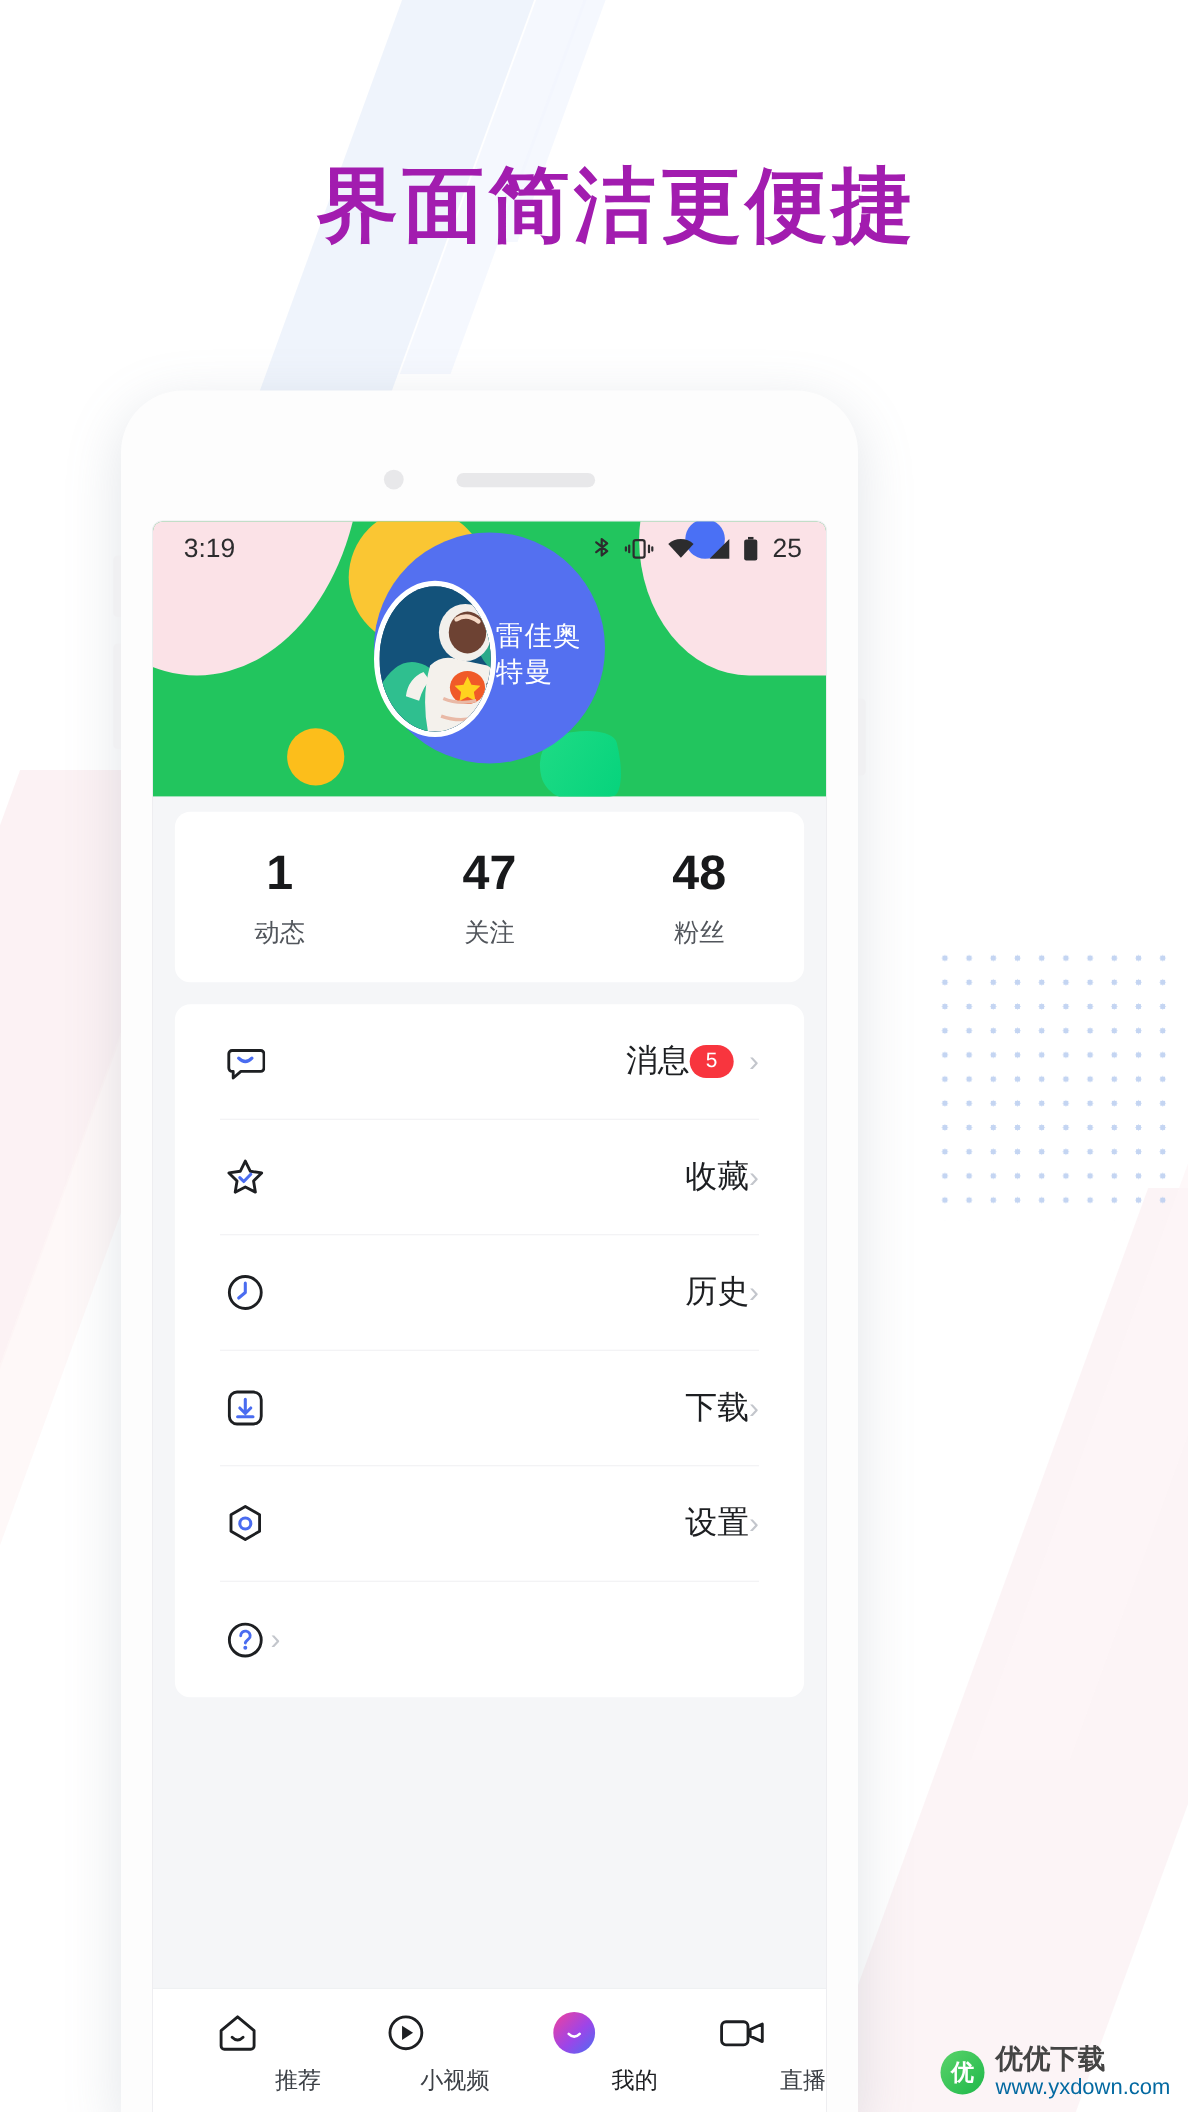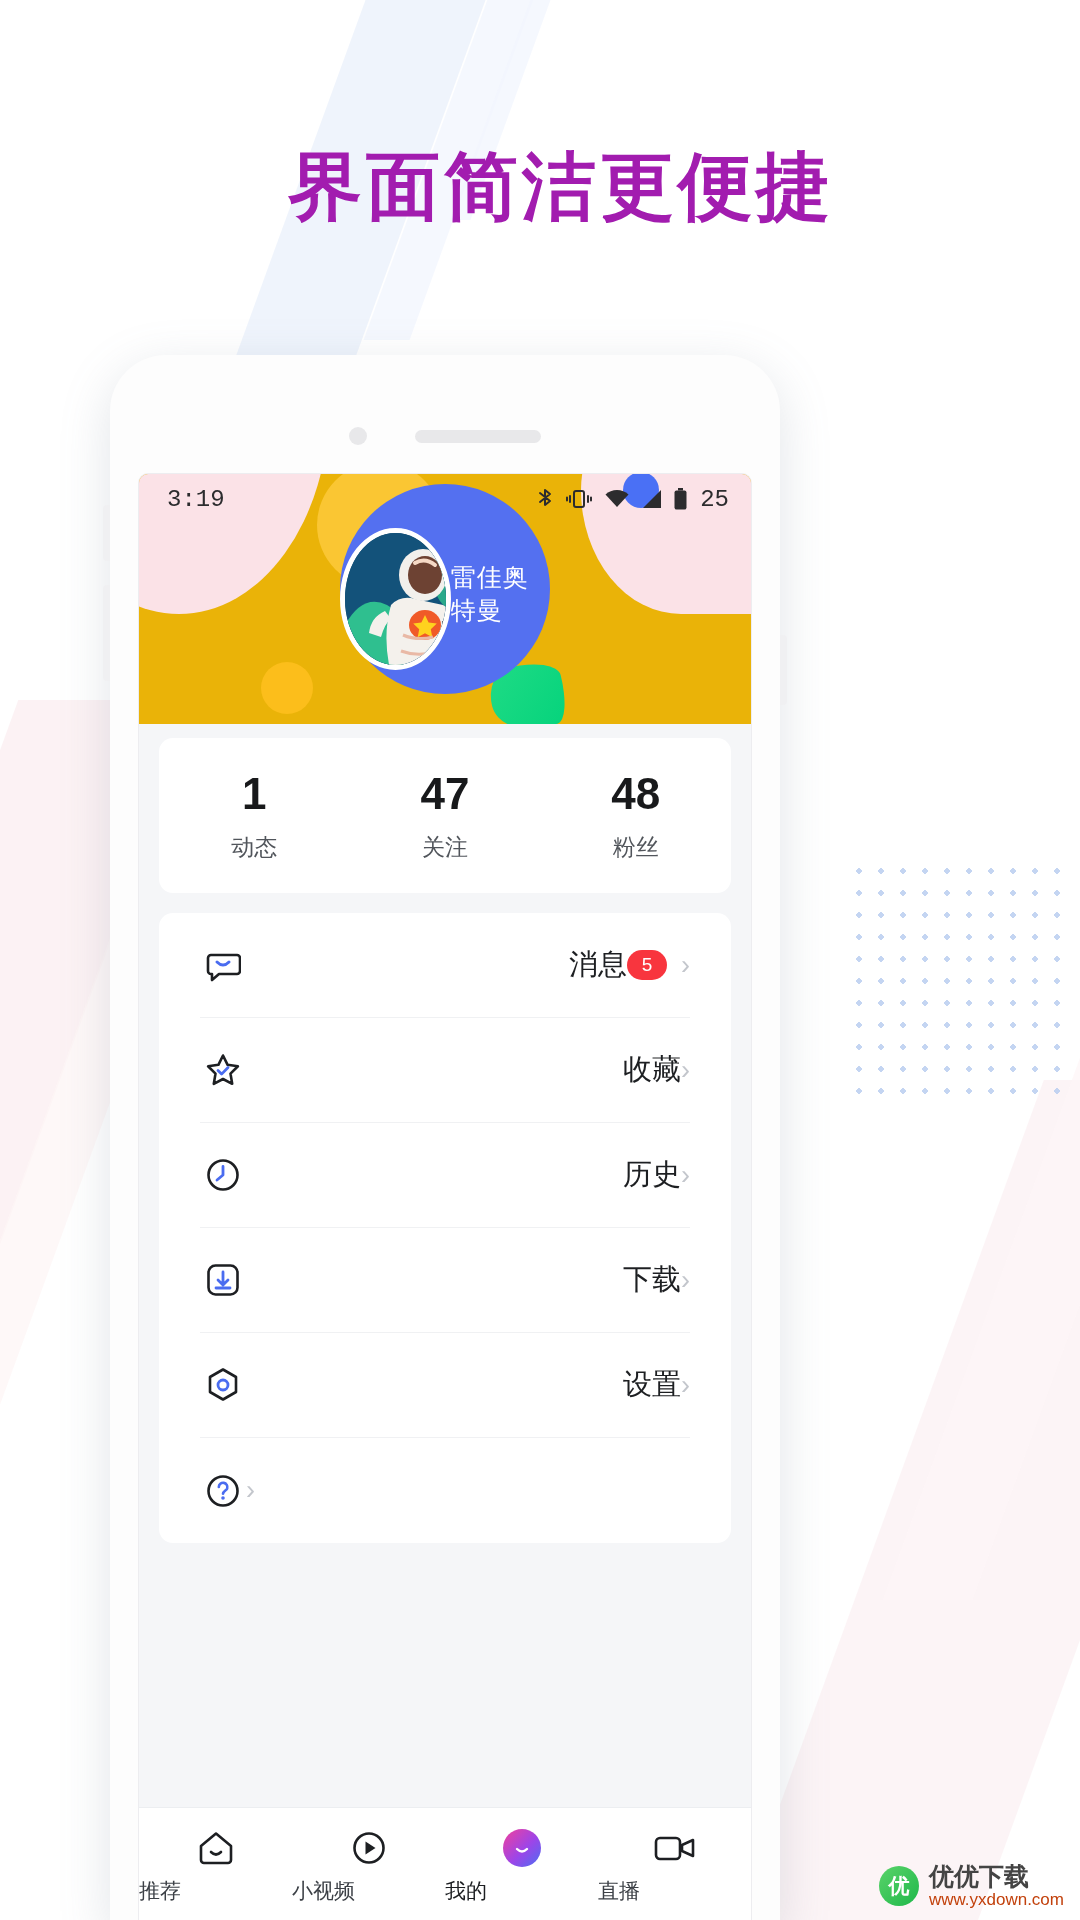--- a/index.html
+++ b/index.html
@@ -94,25 +94,24 @@
     font-size: 24px; color: #2c2c2e;
   }
   .status-right { display: flex; align-items: center; gap: 11px; }
   .ico { display: inline-flex; align-items: center; }
   .batt-pct { font-size: 24px; margin-left: 2px; }
 
   
   .profile {
     position: relative;
     height: 300px;
-    background: #eab308;
+    background: #22c55e;
     overflow: hidden;
     margin-top: -50px;
     padding-top: 50px;
-    font-family: Liberation Mono, monospace;
   }
   .blob { position: absolute; border-radius: 50%; }
   .blob.pink-l {
     left: -110px; top: -60px; width: 300px; height: 250px;
     background: #fbe2e7; border-radius: 0 0 60% 60%/0 0 100% 100%;
   }
   .blob.pink-r {
     right: -90px; top: -40px; width: 260px; height: 230px;
     background: #fbe2e7; border-radius: 50% 0 40% 50%/60% 0 60% 70%;
   }
@@ -176,21 +175,21 @@
   }
   .chev { color: #c3c6cc; font-size: 27px; }
 
   
   .tabbar {
     position: absolute; left: 0; right: 0; bottom: 0;
     height: 118px; background: #ffffff;
     border-top: 1px solid #eceef1;
     display: flex; align-items: center;
   }
-  .tab { flex: 1; text-align: left; }
+  .tab { flex: 1; text-align: right; }
   .tab-ico { height: 40px; display: flex; align-items: center; justify-content: center; }
   .tab-lbl { font-size: 21px; color: #3c4046; margin-top: 9px; }
   .tab.active .tab-lbl { color: #1d1f22; }
   .avatar-tab {
     width: 38px; height: 38px; border-radius: 50%;
     background: linear-gradient(135deg,#f2409b 0%,#9d45e8 55%,#4b6ef2 100%);
     display: inline-flex; align-items: center; justify-content: center;
   }
 
   
@@ -200,21 +199,21 @@
     z-index: 9;
   }
   .wm-logo {
     width: 40px; height: 40px; border-radius: 50%;
     background: linear-gradient(135deg,#5ad36a,#1fb84a);
     display: flex; align-items: center; justify-content: center;
     color: #fff; font-size: 21px; font-weight: bold;
   }
   .wm-txt { line-height: 1.15; }
   .wm-title { font-size: 25px; color: #444; font-weight: bold; }
-  .wm-url { font-size: 17px; color: #c2410c; }
+  .wm-url { font-size: 20px; color: #0369a1; }
 </style>
 </head>
 <body>
 
 <div class="bg-layer">
   <div class="bg-stripe s1"></div>
   <div class="bg-stripe s2"></div>
   <div class="bg-stripe s3"></div>
   <div class="bg-stripe s4"></div>
   <div class="bg-stripe s5"></div>

